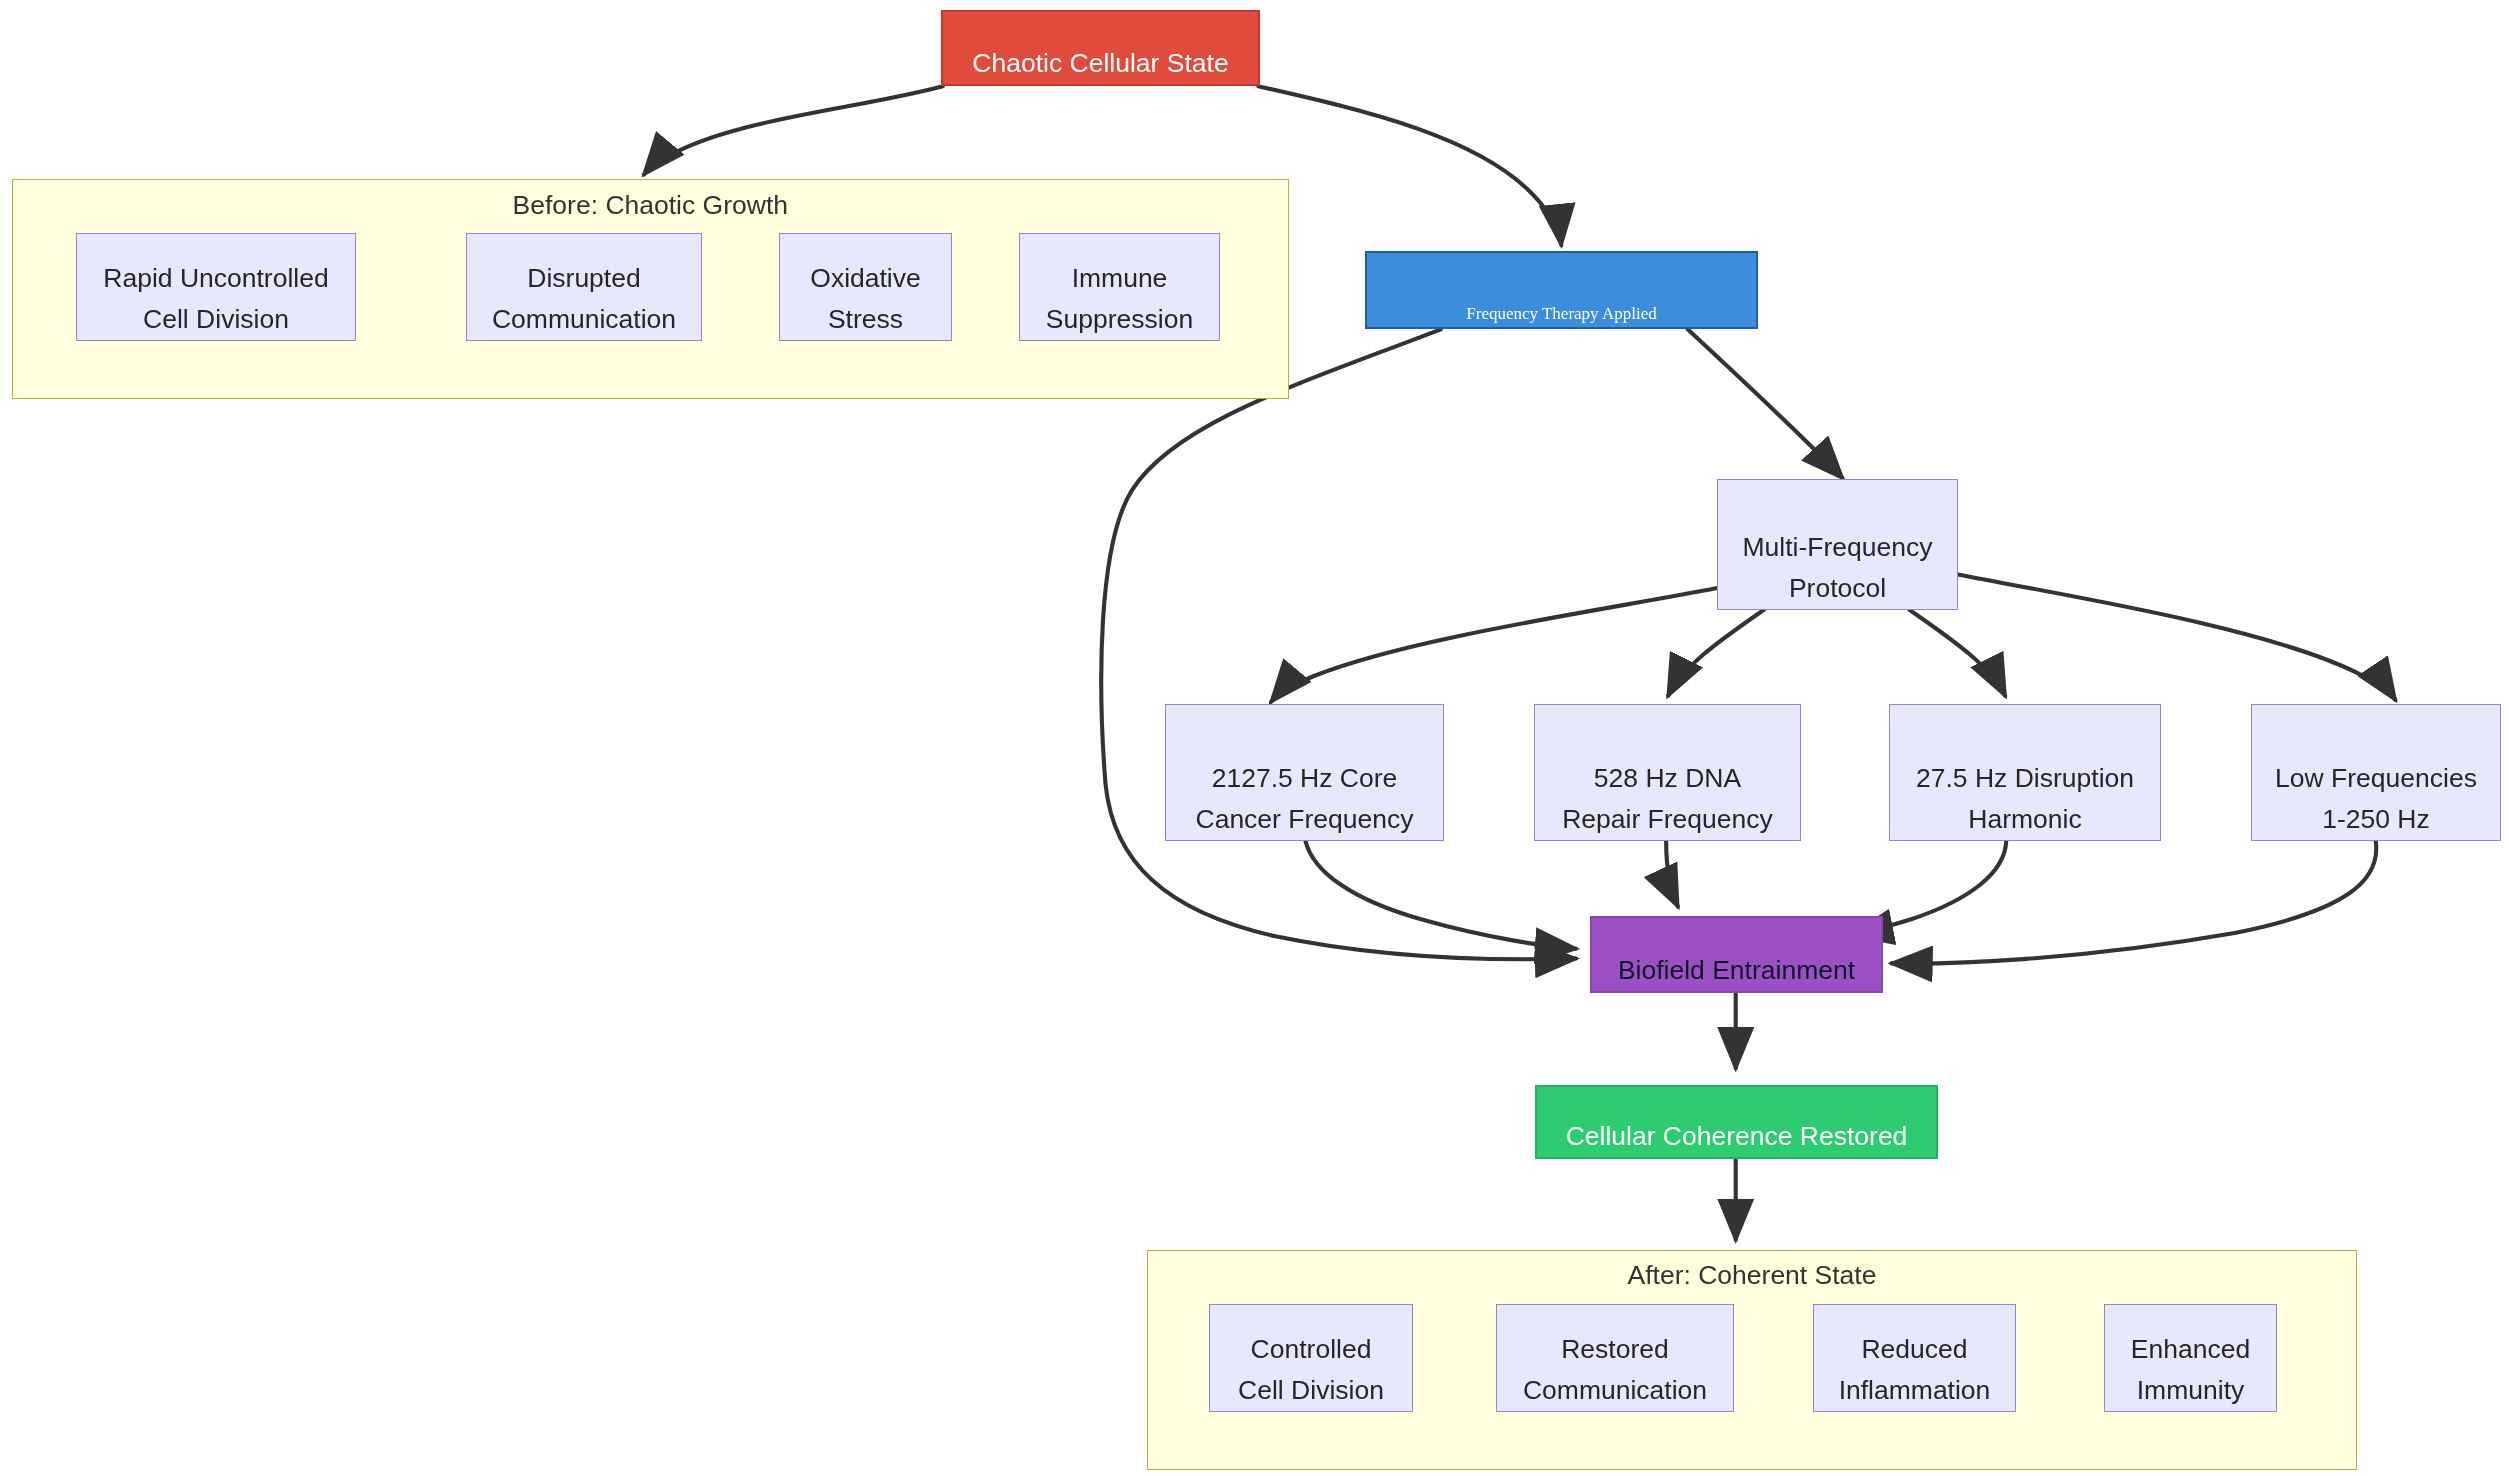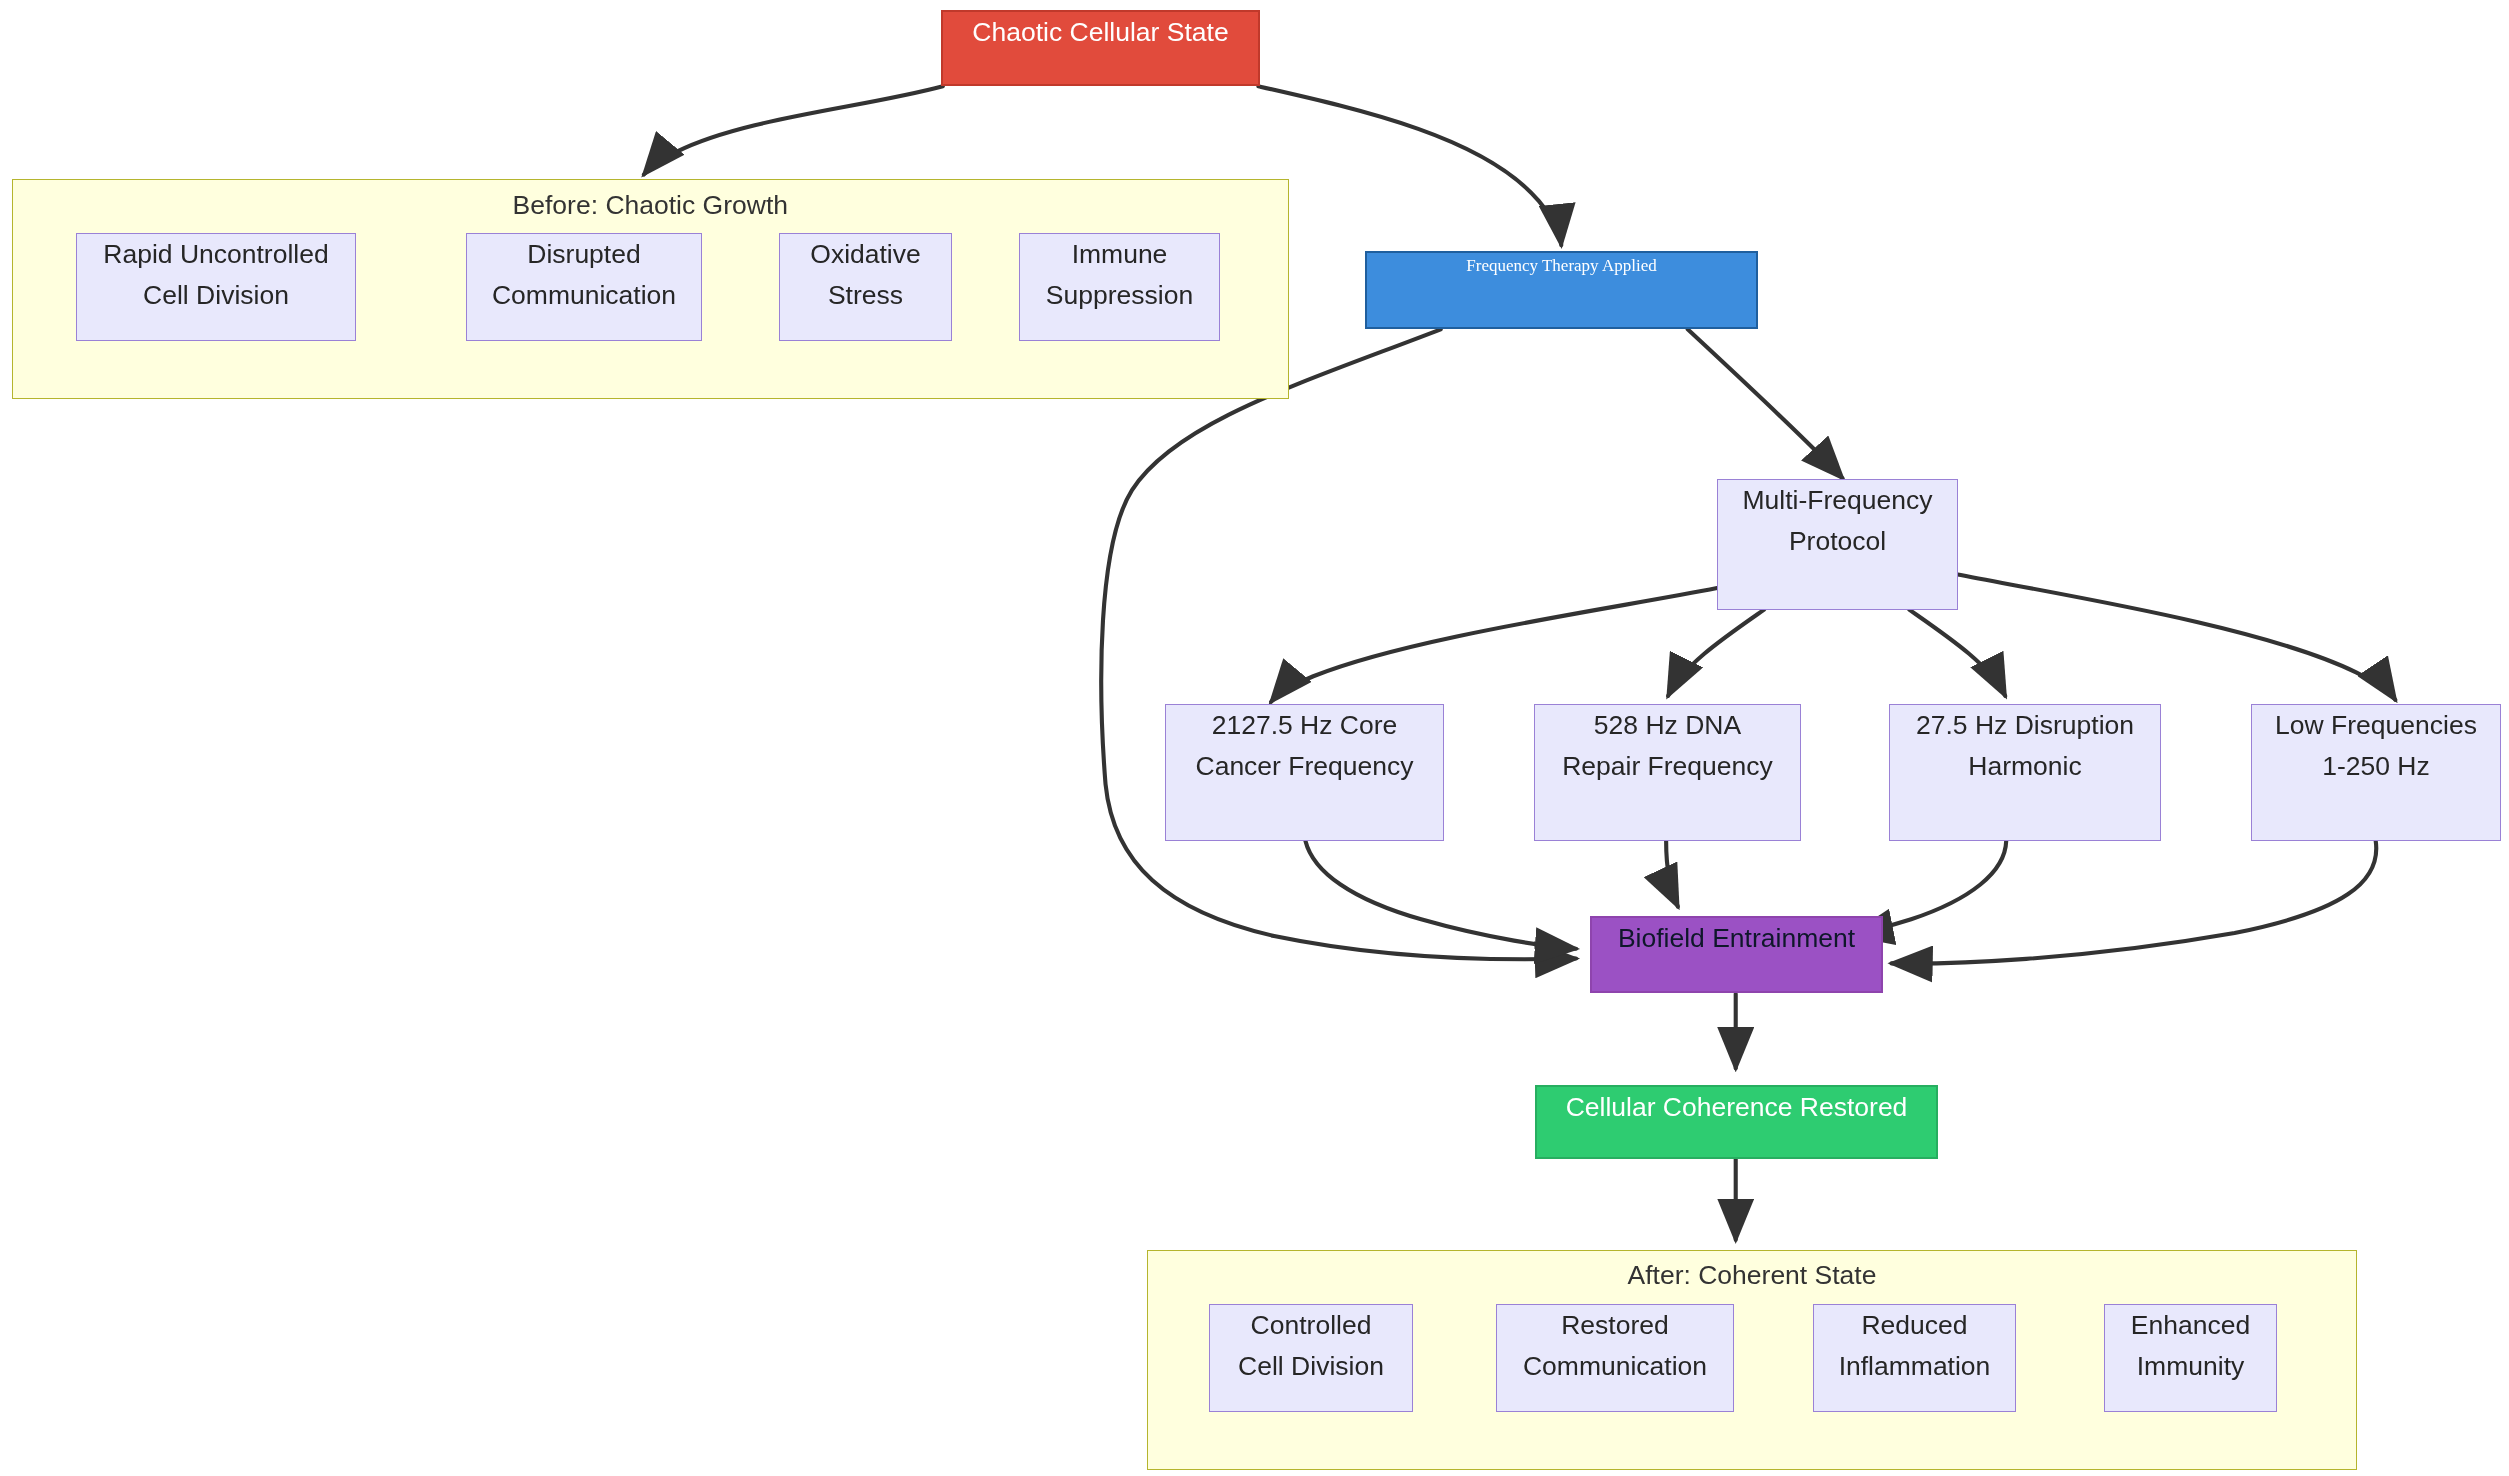--- a/index.html
+++ b/index.html
@@ -24,21 +24,21 @@
     width: 2509px;
     height: 1476px;
     pointer-events: none;
   }
   .node {
     position: absolute;
     box-sizing: border-box;
     display: flex;
     flex-direction: column;
     align-items: center;
-    justify-content: flex-start;
+    justify-content: flex-end;
     text-align: center;
     line-height: 1.55;
   }
   .node-default {
     background: #e8e8fc;
     border: 1.6px solid #9a81d6;
     color: #262626;
     font-size: 26.5px;
   }
   .node-chaos {

